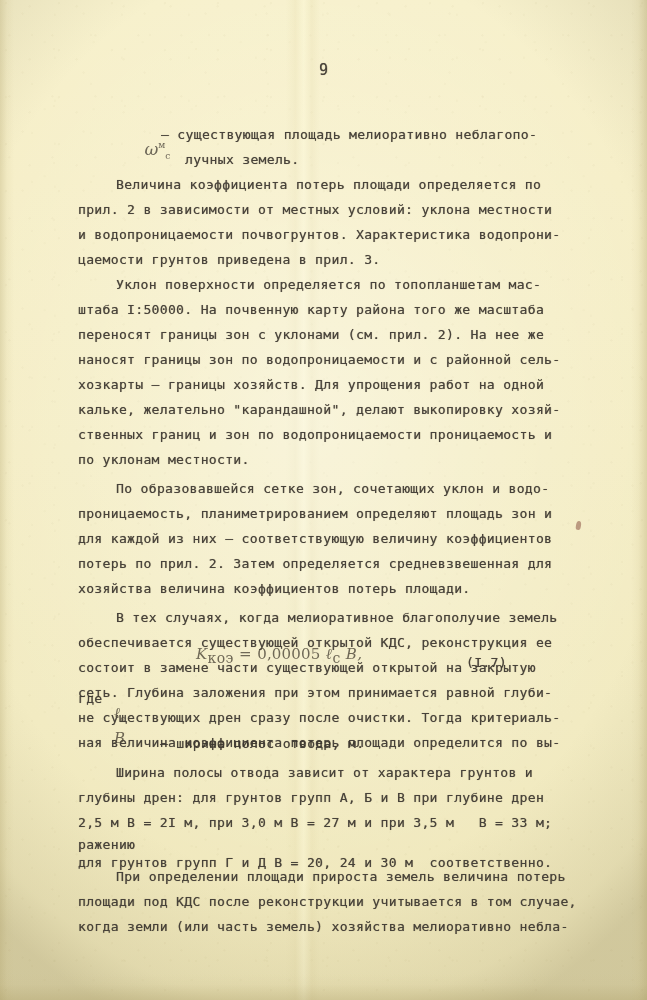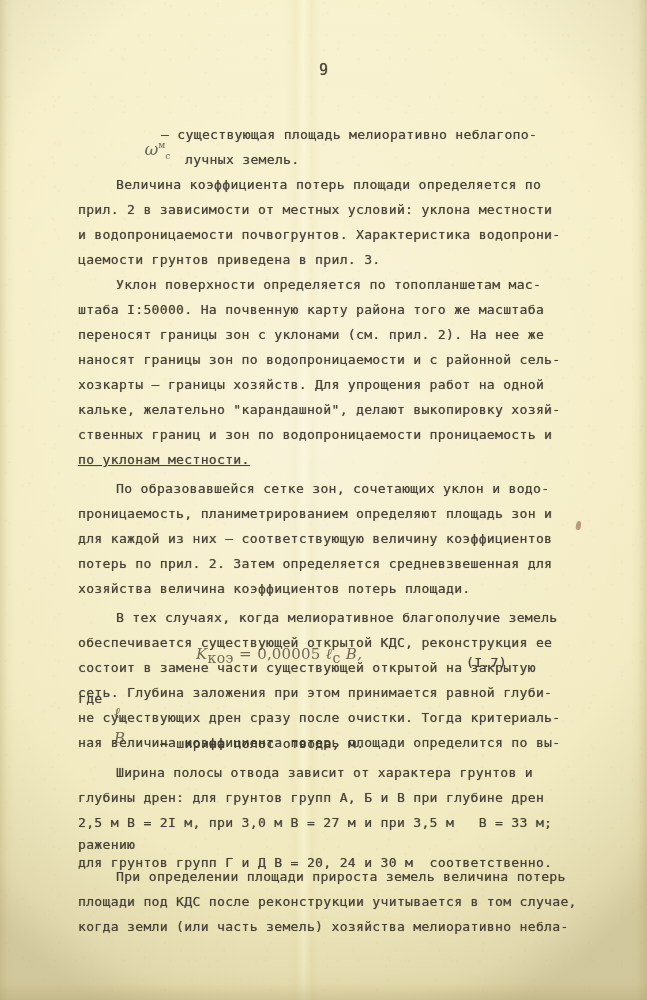--- a/index.html
+++ b/index.html
@@ -217,21 +217,21 @@
     <div class="tw body-line" style="top:222px;">и водопроницаемости почвогрунтов. Характеристика водопрони-</div>
     <div class="tw body-line" style="top:247px;">цаемости грунтов приведена в прил. 3.</div>
 
     <div class="tw body-line" style="top:272px; text-indent:38px;">Уклон поверхности определяется по топопланшетам мас-</div>
     <div class="tw body-line" style="top:297px;">штаба I:50000. На почвенную карту района того же масштаба</div>
     <div class="tw body-line" style="top:322px;">переносят границы зон с уклонами (см. прил. 2). На нее же</div>
     <div class="tw body-line" style="top:347px;">наносят границы зон по водопроницаемости и с районной сель-</div>
     <div class="tw body-line" style="top:372px;">хозкарты – границы хозяйств. Для упрощения работ на одной</div>
     <div class="tw body-line" style="top:397px;">кальке, желательно "карандашной", делают выкопировку хозяй-</div>
     <div class="tw body-line" style="top:422px;">ственных границ и зон по водопроницаемости проницаемость и</div>
-    <div class="tw body-line" style="top:447px;text-decoration:underline;">по уклонам местности.</div>
+    <div class="tw body-line" style="top:447px;">по уклонам местности.</div>
 
     <div class="tw body-line" style="top:476px; text-indent:38px;">По образовавшейся сетке зон, сочетающих уклон и водо-</div>
     <div class="tw body-line" style="top:501px;">проницаемость, планиметрированием определяют площадь зон и</div>
     <div class="tw body-line" style="top:526px;">для каждой из них – соответствующую величину коэффициентов</div>
     <div class="tw body-line" style="top:551px;">потерь по прил. 2. Затем определяется средневзвешенная для</div>
     <div class="tw body-line" style="top:576px;">хозяйства величина коэффициентов потерь площади.</div>
 
     <div class="tw body-line" style="top:605px; text-indent:38px;">В тех случаях, когда мелиоративное благополучие земель</div>
     <div class="tw body-line" style="top:630px;">обеспечивается существующей открытой КДС, реконструкция ее</div>
     <div class="tw body-line" style="top:655px;">состоит в замене части существующей открытой на закрытую</div>

